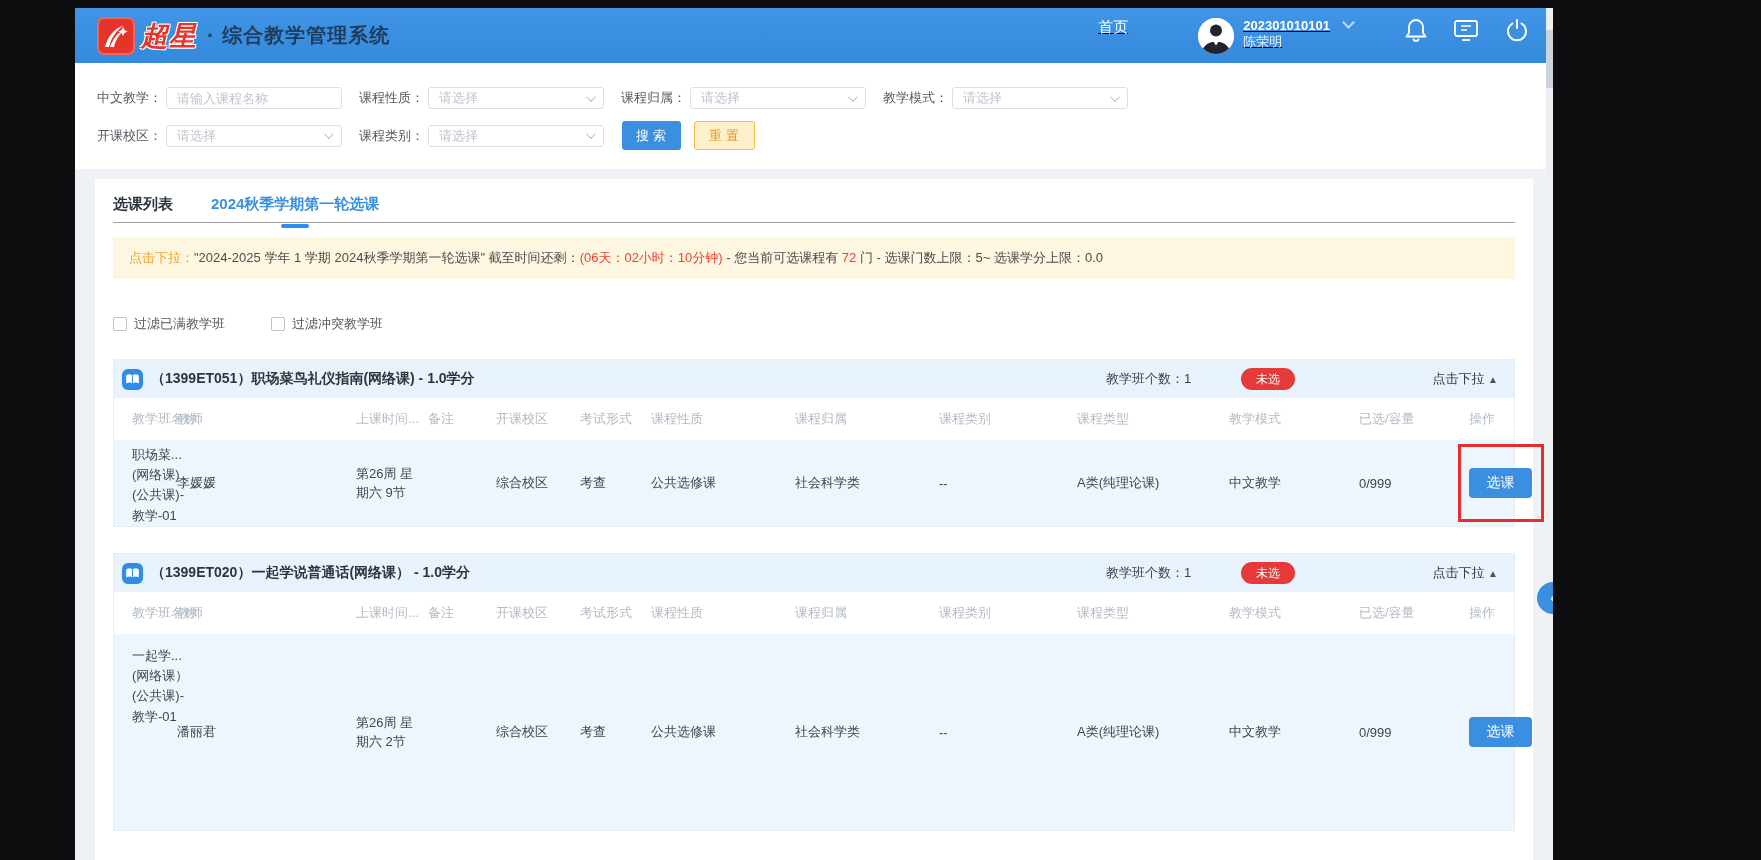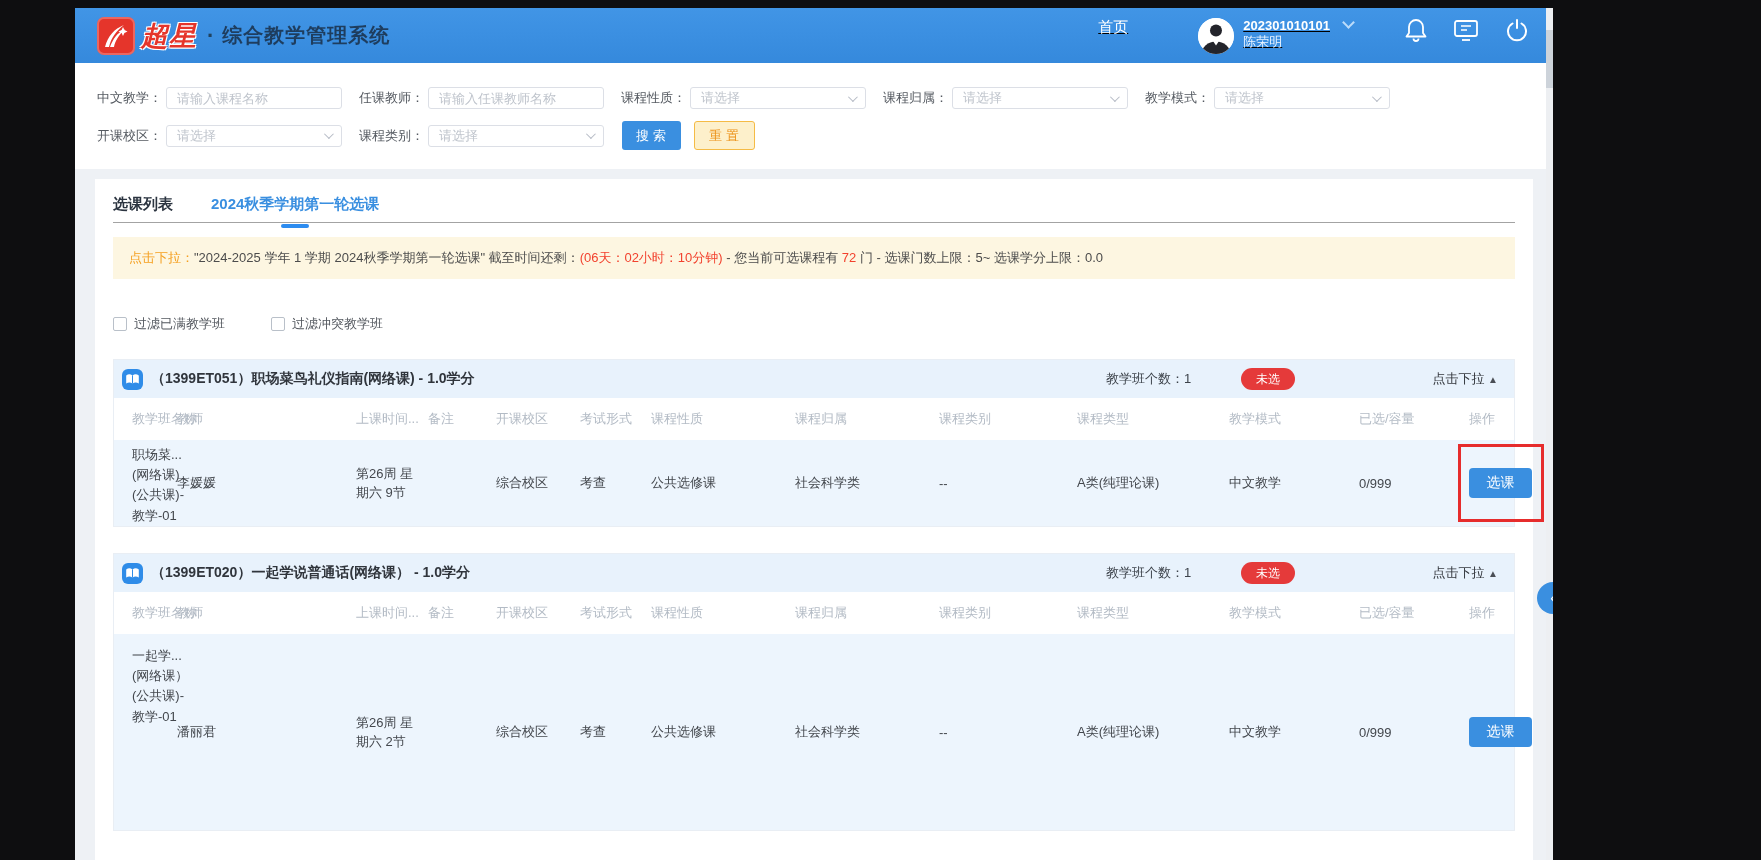--- a/index.html
+++ b/index.html
@@ -150,24 +150,20 @@
         </svg>
       </span>
     </div>
   </div>
 
   <div class="filterbar">
     <div class="f-row">
       <div class="f-group">
         <span class="f-label">中文教学：</span>
         <input class="f-input" placeholder="请输入课程名称" style="">
-      </div>
-      <div class="f-group">
-        <span class="f-label">任课教师：</span>
-        <input class="f-input" placeholder="请输入任课教师名称" style="">
       </div>
       <div class="f-group">
         <span class="f-label">课程性质：</span>
         <div class="f-select">
           <span>请选择</span>
           <span class="sel-chev"></span>
         </div>
       </div>
       <div class="f-group">
         <span class="f-label">课程归属：</span>

